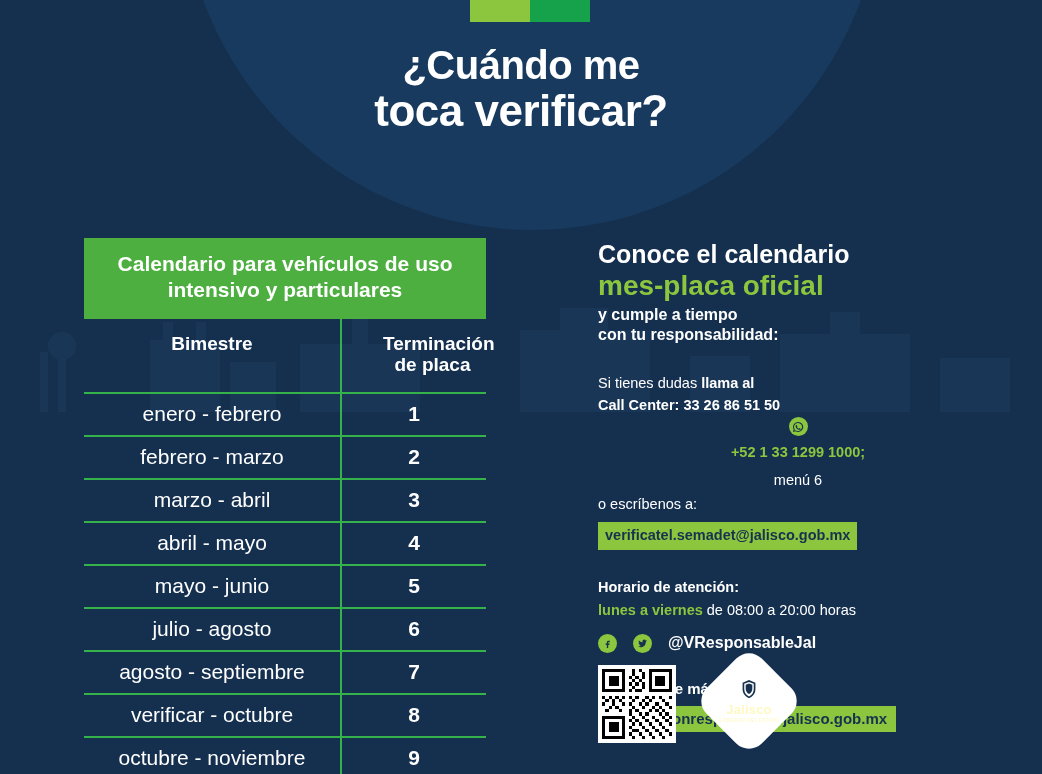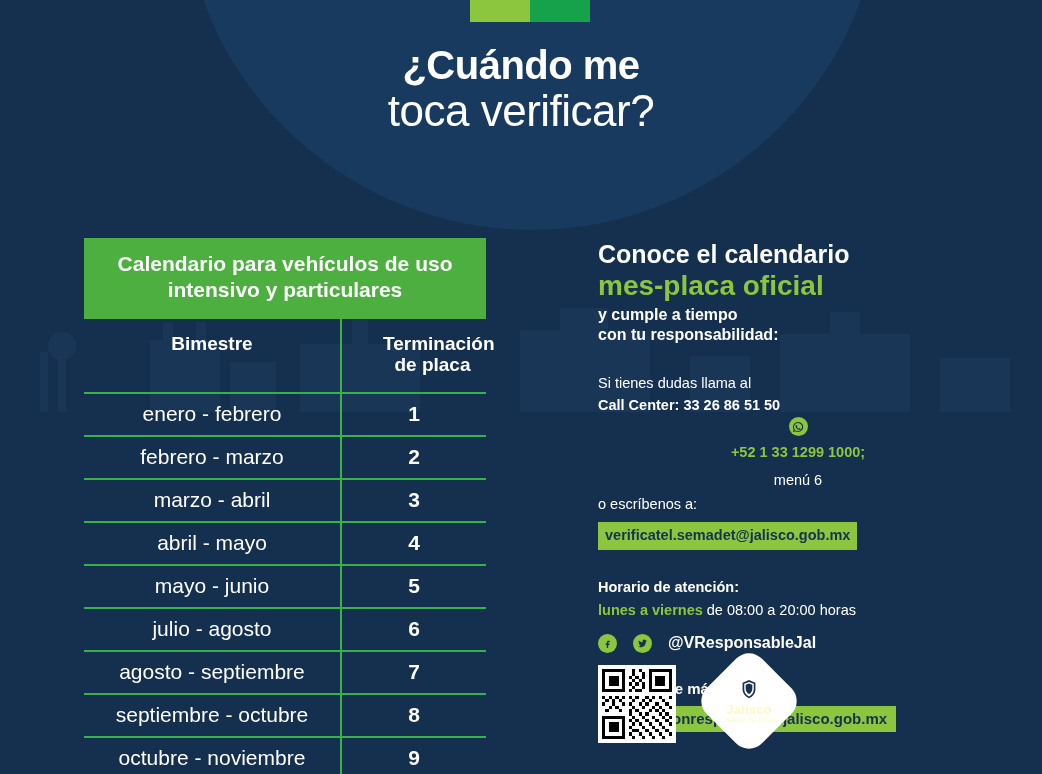--- a/index.html
+++ b/index.html
@@ -58,21 +58,21 @@
   }
   .heading .l1 {
     display: block;
     font-size: 40px;
     font-weight: bold;
     letter-spacing: -0.5px;
   }
   .heading .l2 {
     display: block;
     font-size: 44px;
-    font-weight: normal;
+    font-weight: bold;
     letter-spacing: -0.5px;
   }
 
   
   .card {
     position: absolute;
     left: 84px;
     top: 238px;
     width: 402px;
   }
@@ -140,21 +140,21 @@
     margin-top: 1px;
   }
   .info .t3 {
     font-size: 16px;
     font-weight: bold;
     line-height: 1.25;
     margin-top: 3px;
   }
   .block-contact { margin-top: 28px; font-size: 14.5px; line-height: 1.5; }
   .block-contact .lead { font-weight: normal; }
-  .block-contact .lead b { font-weight: normal; }
+  .block-contact .lead b { font-weight: bold; }
   .block-contact .cc { font-weight: bold; }
   .wa-line {
     display: flex;
     align-items: center;
     gap: 6px;
     margin-top: 1px;
     flex-direction: column;
   }
   .wa-line .num { font-weight: bold; color: #8cc63f; }
   .wa-line .menu { color: #ffffff; }
@@ -322,21 +322,21 @@
     </div>
     <div class="row">
       <div class="c left">julio - agosto</div>
       <div class="c right">6</div>
     </div>
     <div class="row">
       <div class="c left">agosto - septiembre</div>
       <div class="c right">7</div>
     </div>
     <div class="row">
-      <div class="c left">septiembre - octubre</div>
+      <div class="c left">verificar - octubre</div>
       <div class="c right">8</div>
     </div>
     <div class="row">
       <div class="c left">octubre - noviembre</div>
       <div class="c right">9</div>
     </div>
 
   </div>
 
   <div class="info">

